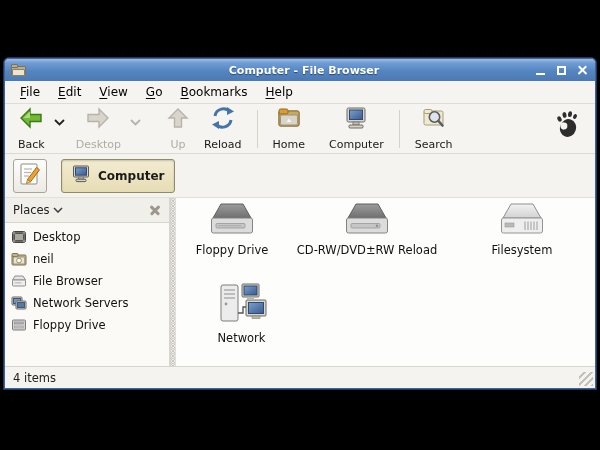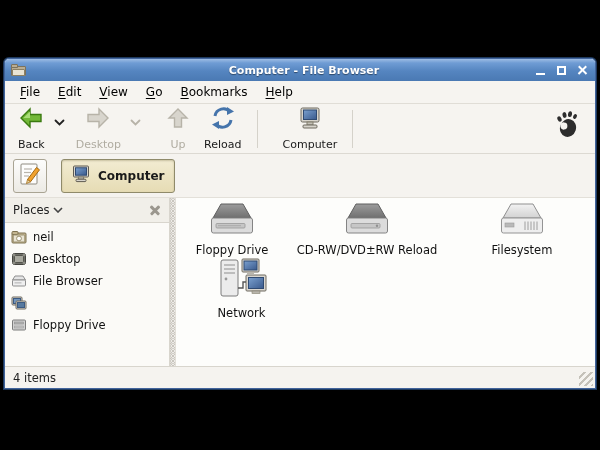--- a/index.html
+++ b/index.html
@@ -201,35 +201,58 @@
             <path d="M21 14 A 8.5 8.5 0 0 1 6 18" fill="none" stroke="#4574ab" stroke-width="3"></path>
             <path d="M17 1 L24 5.5 L17 9 Z" fill="#4574ab"></path>
             <path d="M9 15 L2 18.5 L9 23 Z" fill="#4574ab"></path>
           </svg>
         </span>
         <span class="lbl">Reload</span>
       </div>
 
       <div class="tsep"></div>
 
+      <div class="tbtn">
+        <span>
+          <svg width="26" height="24" viewBox="0 0 26 24">
+            <rect x="3" y="5" width="20" height="15" rx="1.5" fill="#c8a círculo85c" stroke="#8a7335"></rect>
+            <rect x="3" y="5" width="20" height="15" rx="1.5" fill="#c9a95e" stroke="#8a7335"></rect>
+            <rect x="3" y="3" width="9" height="5" rx="1.5" fill="#e0982f" stroke="#8a6a1e"></rect>
+            <rect x="4.5" y="9" width="17" height="10" rx="1.5" fill="#d9d5cb" stroke="#9a957f"></rect>
+            <path d="M10.5 16 L13 12.5 L15.5 16 Z" fill="#f7f6f2"></path>
+          </svg>
+        </span>
+        <span class="lbl">Home</span>
+      </div>
 
       <div class="tbtn" style="margin-left:10px;">
         <span>
           <svg width="26" height="24" viewBox="0 0 26 24">
             <rect x="4" y="2" width="18" height="14" rx="1.5" fill="#d7d4cc" stroke="#6f6b61"></rect>
             <rect x="6.5" y="4" width="13" height="9.5" fill="url(#gScreen)" stroke="#2f4a72"></rect>
             <rect x="10" y="16" width="6" height="3" fill="#c2bfb6" stroke="#84806f"></rect>
             <rect x="6" y="19" width="14" height="3" rx="1" fill="#d7d4cc" stroke="#6f6b61"></rect>
           </svg>
         </span>
         <span class="lbl">Computer</span>
       </div>
 
       <div class="tsep"></div>
 
+      <div class="tbtn">
+        <span>
+          <svg width="26" height="24" viewBox="0 0 26 24">
+            <rect x="3" y="5" width="19" height="14" rx="1.5" fill="#efe9d2" stroke="#a59d79"></rect>
+            <rect x="3" y="3.5" width="8" height="4" rx="1.5" fill="#efe9d2" stroke="#a59d79"></rect>
+            <circle cx="13.5" cy="11" r="5.2" fill="#d7e4f0" fill-opacity=".85" stroke="#5c5c5c" stroke-width="1.6"></circle>
+            <line x1="17.5" y1="15" x2="21.5" y2="19.5" stroke="#5c5c5c" stroke-width="2.6" stroke-linecap="round"></line>
+          </svg>
+        </span>
+        <span class="lbl">Search</span>
+      </div>
 
       <div class="tspacer"></div>
 
       <div class="throbber">
         <svg width="24" height="28" viewBox="0 0 24 28">
           <ellipse cx="13" cy="18" rx="8" ry="9" fill="#2d2d2d" transform="rotate(18 13 18)"></ellipse>
           <ellipse cx="4.5" cy="9" rx="2" ry="2.8" fill="#2d2d2d" transform="rotate(-25 4.5 9)"></ellipse>
           <ellipse cx="9.5" cy="5" rx="2" ry="2.9" fill="#2d2d2d" transform="rotate(-8 9.5 5)"></ellipse>
           <ellipse cx="15" cy="4.2" rx="2" ry="2.9" fill="#2d2d2d" transform="rotate(8 15 4.2)"></ellipse>
           <ellipse cx="20" cy="6.5" rx="1.8" ry="2.5" fill="#2d2d2d" transform="rotate(28 20 6.5)"></ellipse>
@@ -277,57 +300,58 @@
           </span>
           <span class="sidebar-close">
               <span class="x1"></span>
               <span class="x2"></span>
             </span>
         </div>
         <div class="side-list">
 
           <div class="side-item">
             <svg width="16" height="14" viewBox="0 0 16 14">
-              <rect x="1" y="3" width="14" height="10" rx="1" fill="#c3b591" stroke="#7e7252"></rect>
-              <rect x="1" y="1.5" width="6" height="3" rx="1" fill="#c3b591" stroke="#7e7252"></rect>
-              <rect x="2.2" y="5" width="11.6" height="7" rx="1" fill="#e9e4d4" stroke="#9a8f6d"></rect>
-              <circle cx="8" cy="8.5" r="2.4" fill="#fdfdfc" stroke="#9a8f6d"></circle>
-            </svg>
-            <span>neil</span>
-          </div>
-
-          <div class="side-item">
-            <svg width="16" height="14" viewBox="0 0 16 14">
               <rect x="1.5" y="1.5" width="13" height="11" rx="2" fill="#6f6f68" stroke="#44443e"></rect>
               <rect x="3.5" y="3.5" width="9" height="7" rx="1" fill="#a8a89e" stroke="#56564e"></rect>
               <circle cx="3" cy="3" r="1.3" fill="#8d8d84"></circle>
                 <circle cx="13" cy="3" r="1.3" fill="#8d8d84"></circle>
               <circle cx="3" cy="11" r="1.3" fill="#8d8d84"></circle>
                 <circle cx="13" cy="11" r="1.3" fill="#8d8d84"></circle>
             </svg>
             <span>Desktop</span>
+          </div>
+
+          <div class="side-item">
+            <svg width="16" height="14" viewBox="0 0 16 14">
+              <rect x="1" y="3" width="14" height="10" rx="1" fill="#c3b591" stroke="#7e7252"></rect>
+              <rect x="1" y="1.5" width="6" height="3" rx="1" fill="#c3b591" stroke="#7e7252"></rect>
+              <rect x="2.2" y="5" width="11.6" height="7" rx="1" fill="#e9e4d4" stroke="#9a8f6d"></rect>
+              <circle cx="8" cy="8.5" r="2.4" fill="#fdfdfc" stroke="#9a8f6d"></circle>
+            </svg>
+            <span>neil</span>
           </div>
 
           <div class="side-item">
             <svg width="16" height="14" viewBox="0 0 16 14">
               <path d="M4 2 L12 2 L14.5 6 L1.5 6 Z" fill="#e4e4e4" stroke="#8f8f8f"></path>
               <rect x="1.5" y="6" width="13" height="6" rx="1" fill="#efefef" stroke="#8f8f8f"></rect>
               <rect x="3.5" y="8" width="7" height="1.6" fill="#c7c7c7"></rect>
             </svg>
             <span>File Browser</span>
           </div>
 
           <div class="side-item">
             <svg width="16" height="14" viewBox="0 0 16 14">
               <rect x="1" y="1" width="10" height="8" rx="1" fill="#d9d6cf" stroke="#6f6b61"></rect>
               <rect x="2.5" y="2.5" width="7" height="5" fill="#7295bd" stroke="#3c5a82"></rect>
               <rect x="5" y="5" width="10" height="8" rx="1" fill="#d9d6cf" stroke="#6f6b61"></rect>
               <rect x="6.5" y="6.5" width="7" height="5" fill="#5height0" display="none"></rect>
               <rect x="6.5" y="6.5" width="7" height="5" fill="#56799f" stroke="#3c5a82"></rect>
             </svg>
+            <span>Network Servers</span>
           </div>
 
           <div class="side-item">
             <svg width="16" height="14" viewBox="0 0 16 14">
               <rect x="1.5" y="2" width="13" height="10" rx="1" fill="#d3d3d3" stroke="#7d7d7d"></rect>
               <rect x="3.5" y="4" width="9" height="2" fill="#b2b2b2" stroke="#8f8f8f" stroke-width=".6"></rect>
               <rect x="3.5" y="8" width="9" height="2" fill="#c3c3c3" stroke="#9f9f9f" stroke-width=".6"></rect>
             </svg>
             <span>Floppy Drive</span>
           </div>
@@ -369,21 +393,21 @@
               <line x1="29" y1="20.5" x2="29" y2="29"></line>
                 <line x1="32" y1="20.5" x2="32" y2="29"></line>
               <line x1="35" y1="20.5" x2="35" y2="29"></line>
                 <line x1="38" y1="20.5" x2="38" y2="29"></line>
               <line x1="41" y1="20.5" x2="41" y2="29"></line>
             </g>
           </svg>
           <span class="lbl">Filesystem</span>
         </div>
 
-        <div class="ditem" style="left:0px; top:60px; width:112px;padding-left:19px;">
+        <div class="ditem" style="left:0px; top:85px; width:112px;padding-left:19px;">
           <svg width="52" height="44" viewBox="0 0 52 44">
             <rect x="5" y="2" width="17" height="36" rx="2" fill="#ececec" stroke="#7c7c7c"></rect>
             <line x1="8" y1="7" x2="19" y2="7" stroke="#aaa" stroke-width="1.4"></line>
             <line x1="8" y1="11" x2="19" y2="11" stroke="#aaa" stroke-width="1.4"></line>
             <line x1="8" y1="15" x2="19" y2="15" stroke="#aaa" stroke-width="1.4"></line>
             <circle cx="10" cy="21" r="1.4" fill="#999"></circle>
             <rect x="26" y="1" width="17" height="13" rx="1" fill="#d9d6cf" stroke="#6f6b61"></rect>
             <rect x="28" y="3" width="13" height="9" fill="url(#gScreen)" stroke="#2f4a72"></rect>
             <rect x="31" y="14" width="7" height="2" fill="#b9b6ad"></rect>
             <rect x="30" y="17" width="20" height="16" rx="1" fill="#d9d6cf" stroke="#6f6b61"></rect>

